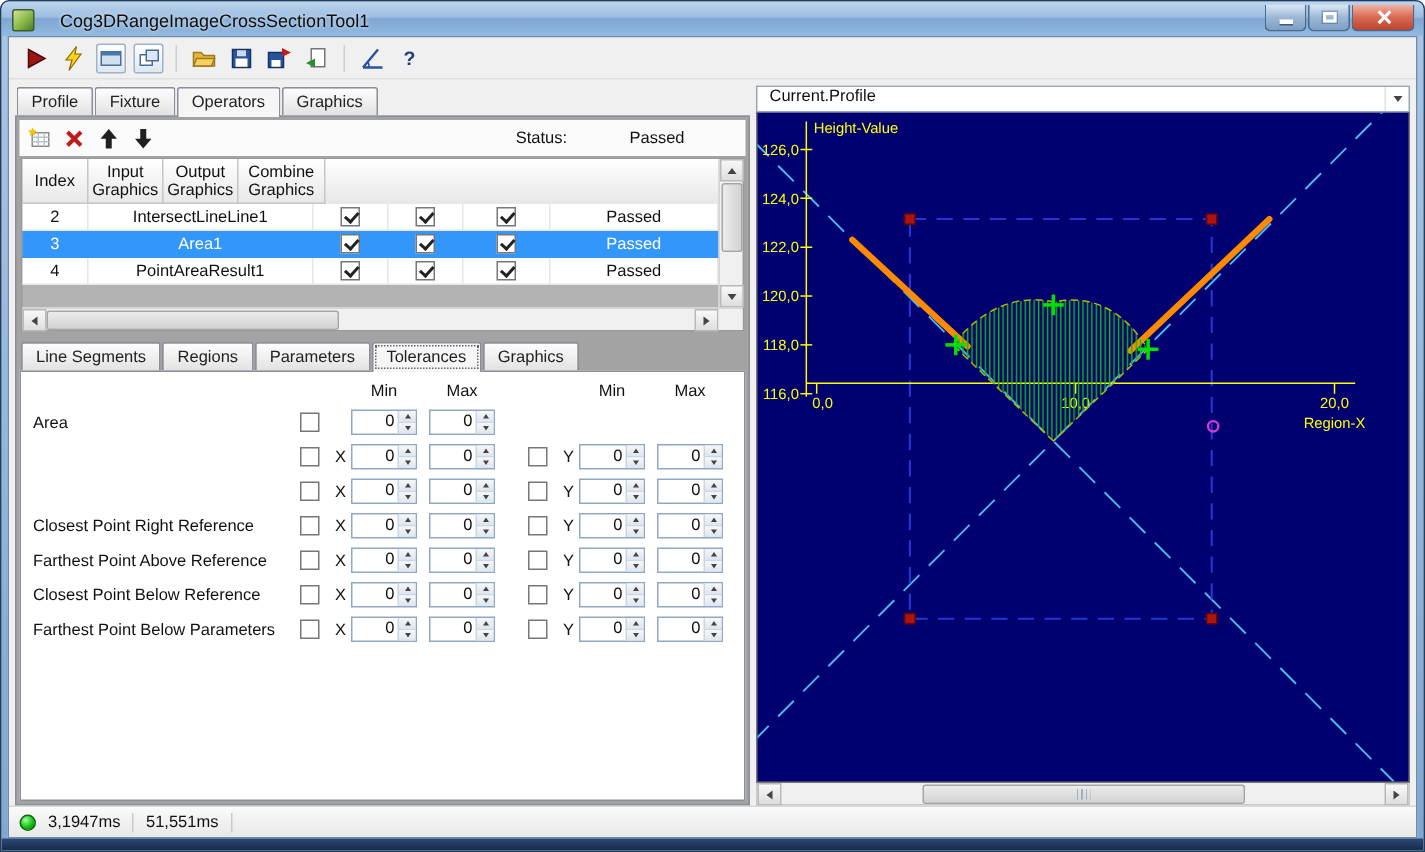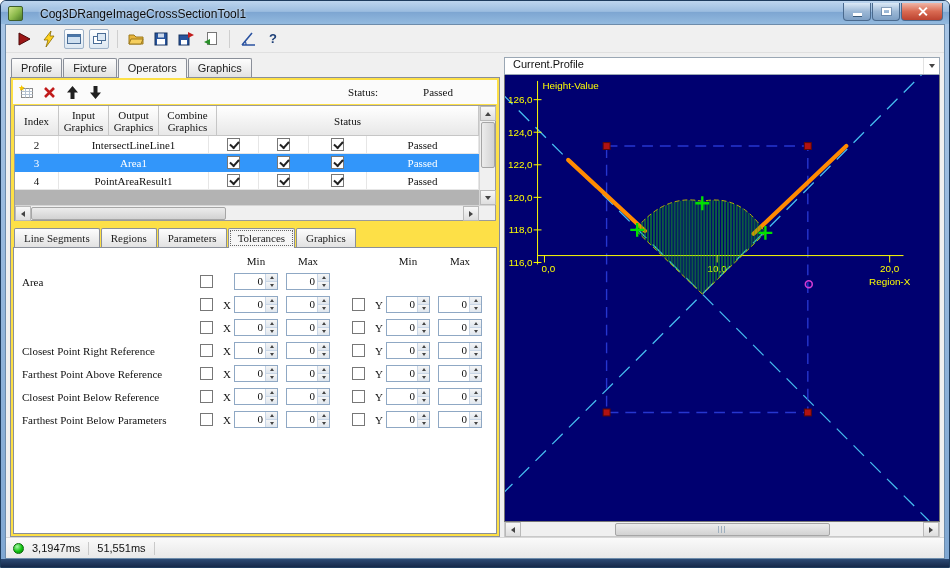--- a/index.html
+++ b/index.html
@@ -31,21 +31,21 @@
   .tsep { width:1px; height:18px; background:#cfcfcf; margin:0 3px; }
   .help-q { font-size:13px; font-weight:bold; color:#1d3f77; }
   
   .main-cols { flex:1; min-height:0; display:flex; gap:4px; padding:4px 4px 0 4px; }
   .left-col { width:490px; display:flex; flex-direction:column; min-height:0; }
   .tabstrip { display:flex; align-items:flex-end; height:20px; padding-left:1px; }
   .tab { padding:3px 9px 3px 9px; margin-right:1px; border:1px solid #8a8f99; border-bottom:none; border-radius:2px 2px 0 0;
          background:linear-gradient(#fdfdfd,#e2e2e2); color:#222; }
   .tab.active { background:#f6f6f6; position:relative; z-index:3; padding-bottom:4px; margin-bottom:-1px; }
   .tab.focused { outline:1px dotted #666; outline-offset:-3px; }
-  .tabpage { flex:1; min-height:0; border:1px solid #8a8f99; background:#fde047; display:flex; flex-direction:column; padding:2px;font-family:Liberation Serif, serif; }
+  .tabpage { flex:1; min-height:0; border:1px solid #8a8f99; background:#a3a3a3; display:flex; flex-direction:column; padding:2px; }
   
   .ops-toolbar { height:24px; background:#fbfbfb; display:flex; align-items:center; gap:5px; padding:0 4px; }
   .obtn { width:18px; height:18px; display:flex; align-items:center; justify-content:center; }
   .status-label { margin-left:auto; }
   .status-value { width:110px; text-align:center; }
   
   .grid-wrap { height:116px; border:1px solid #9a9a9a; margin:1px 1px 4px 1px; background:#b3b3b3; display:flex; flex-direction:column; }
   .grid-main { flex:1; min-height:0; display:flex; }
   .grid-cols { flex:1; display:flex; flex-direction:column; min-width:0; }
   .g-header { height:30px; display:flex; background:linear-gradient(#ffffff,#e7e7e7); }
@@ -235,21 +235,20 @@
           </div>
 
           <div class="grid-wrap">
             <div class="grid-main">
               <div class="grid-cols">
                 <div class="g-header">
                   <span class="gh-cell w-idx">Index</span>
                   <span class="gh-cell w-in">Input Graphics</span>
                   <span class="gh-cell w-out">Output Graphics</span>
                   <span class="gh-cell w-cmb">Combine Graphics</span>
-                  <span class="gh-cell w-st">Status</span>
                 </div>
 
                 <div class="g-row">
                   <span class="g-cell w-idx">2</span>
                   <span class="g-cell w-name">IntersectLineLine1</span>
                   <span class="g-cell w-in">
                       <span class="cbx checked"></span>
                     </span>
                   <span class="g-cell w-out">
                       <span class="cbx checked"></span>

